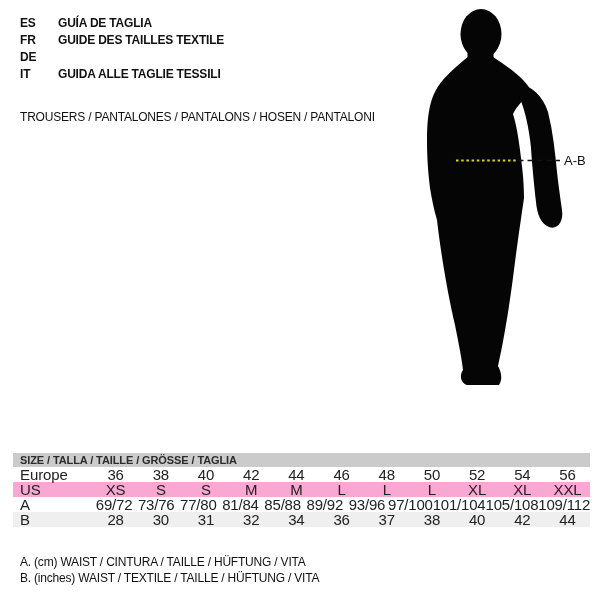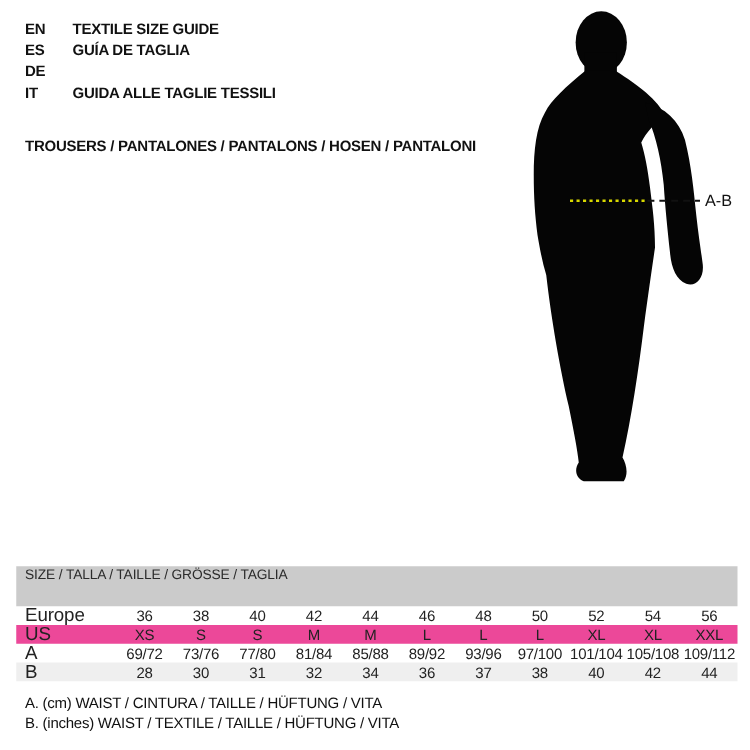--- a/index.html
+++ b/index.html
@@ -8,65 +8,65 @@
     font-family:"Liberation Sans",sans-serif;color:#111;
   }
   
   .lang-block{position:absolute;left:20px;top:14px;}
   .lang-row{display:flex;height:17px;align-items:center;}
   .lang-code{width:38px;font-size:12px;font-weight:bold;letter-spacing:-0.2px;}
   .lang-label{font-size:12px;font-weight:bold;letter-spacing:-0.2px;white-space:nowrap;}
   
   .category{
     position:absolute;left:20px;top:109px;height:17px;line-height:17px;
-    font-size:12px;font-weight:bold;letter-spacing:-0.2px;white-space:nowrap;
+    font-size:12px;font-weight:normal;letter-spacing:-0.2px;white-space:nowrap;
   }
   
   .figure-svg{position:absolute;left:0;top:0;width:600px;height:600px;}
   .ab-text{font-family:"Liberation Sans",sans-serif;font-size:13px;font-weight:500;}
   
   .section-title{
     position:absolute;left:20px;top:421px;height:16px;line-height:16px;
     font-size:12px;font-weight:bold;letter-spacing:-0.2px;white-space:nowrap;
   }
   
   .size-table{position:absolute;left:13px;top:453px;width:577px;}
   .size-table-header{
-    height:32px;line-height:14px;padding-left:7px;
-    font-size:11px;font-weight:normal;letter-spacing:-0.1px;color:#2b2b2b;
+    height:14px;line-height:14px;padding-left:7px;
+    font-size:11px;font-weight:bold;letter-spacing:-0.1px;color:#2b2b2b;
   }
   .t-row{display:flex;height:15px;align-items:center;}
   .t-label{
     width:80px;box-sizing:border-box;padding-left:7px;
     font-size:15px;color:#222;letter-spacing:-0.1px;
   }
   .t-cell{
-    flex:1;text-align:center;font-size:12px;color:#222;letter-spacing:-0.2px;
+    flex:1;text-align:center;font-size:15px;color:#222;letter-spacing:-0.2px;
     white-space:nowrap;
   }
   
   .footnotes{position:absolute;left:20px;top:555px;}
   .footnote{
     height:15.5px;line-height:15.5px;font-size:12px;font-weight:normal;
     letter-spacing:-0.2px;white-space:nowrap;
   }
 </style>
 </head>
 <body>
 
 <div class="canvas">
 
   <div class="lang-block">
       <div class="lang-row">
-        <span class="lang-code">EN</span>
-        <span class="lang-label">TEXTILE SIZE GUIDE</span>
+        <span class="lang-code">ES</span>
+        <span class="lang-label">GUÍA DE TAGLIA</span>
       </div>
       <div class="lang-row">
-        <span class="lang-code">ES</span>
-        <span class="lang-label">GUÍA DE TAGLIA</span>
+        <span class="lang-code">FR</span>
+        <span class="lang-label">GUIDE DES TAILLES TEXTILE</span>
       </div>
       <div class="lang-row">
         <span class="lang-code">DE</span>
       </div>
       <div class="lang-row">
         <span class="lang-code">IT</span>
         <span class="lang-label">GUIDA ALLE TAGLIE TESSILI</span>
       </div>
     </div>
 
@@ -124,21 +124,21 @@
           <div class="t-cell">40</div>
           <div class="t-cell">42</div>
           <div class="t-cell">44</div>
           <div class="t-cell">46</div>
           <div class="t-cell">48</div>
           <div class="t-cell">50</div>
           <div class="t-cell">52</div>
           <div class="t-cell">54</div>
           <div class="t-cell">56</div>
         </div>
-        <div class="t-row" style="background: #ec4899;">
+        <div class="t-row" style="background: #f9a8d4;">
           <div class="t-label">US</div>
           <div class="t-cell">XS</div>
           <div class="t-cell">S</div>
           <div class="t-cell">S</div>
           <div class="t-cell">M</div>
           <div class="t-cell">M</div>
           <div class="t-cell">L</div>
           <div class="t-cell">L</div>
           <div class="t-cell">L</div>
           <div class="t-cell">XL</div>

